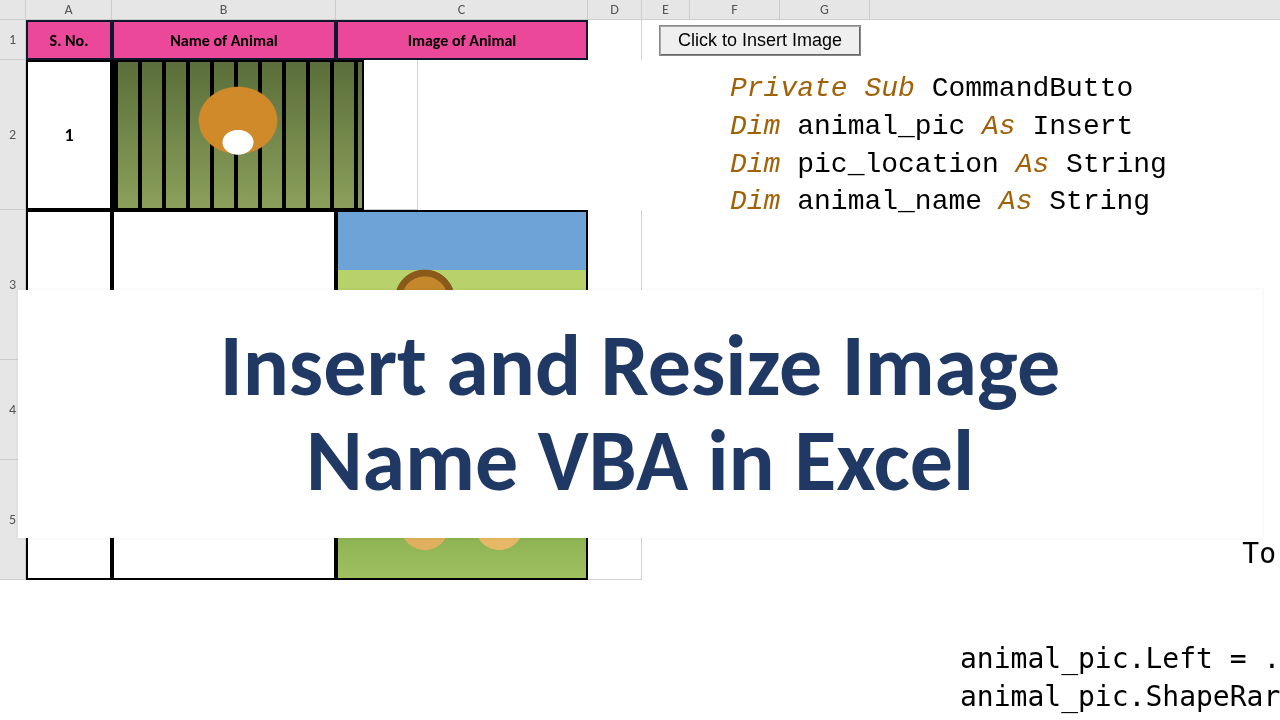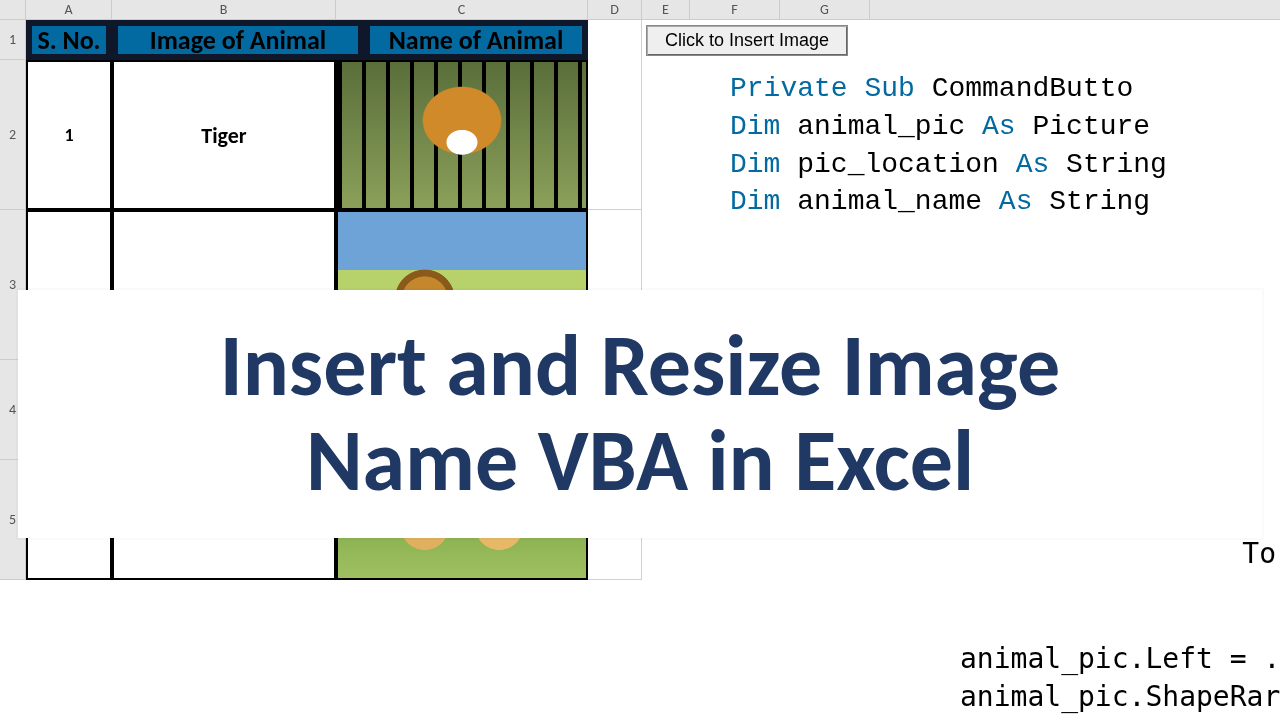--- a/index.html
+++ b/index.html
@@ -44,56 +44,56 @@
     border-bottom: 1px solid #d0d0d0;
     padding: 2px;
     display: flex;
     align-items: center;
     justify-content: center;
     font-size: 18px;
     background: #fff;
   }
   .thead {
     font-weight: bold;
-    background: #0369a1;
-    border: 6px solid #0f172a;
+    background: #ec4899;
+    border: 2px solid #0f172a;
     box-sizing: border-box;
     height: 40px;
-    font-size: 26px;
+    font-size: 16px;
   }
   .bcell {
     border: 2px solid #000;
     font-weight: bold;
   }
   .img-cell {
     padding: 0;
     border: 2px solid #000;
   }
   .btn {
     background: #efefef;
     border: 1px solid #888;
     box-shadow: 1px 1px 0 #aaa inset, -1px -1px 0 #666 inset;
     font-family: Arial, sans-serif;
     font-size: 18px;
     padding: 4px 18px;
-    margin-left: 4px;
+    margin-left: 17px;
     cursor: pointer;
   }
   .code-pane {
     position: absolute;
     left: 730px;
     top: 70px;
     width: 560px;
     font-family: Consolas, "Courier New", monospace;
     font-size: 28px;
     line-height: 1.35;
     color: #000;
     white-space: nowrap;
   }
-  .kw { color: #0369a1; }
+  .kw { color: #a16207; font-style: italic; }
   .overlay {
     position: absolute;
     left: 18px;
     right: 18px;
     top: 290px;
     height: 248px;
     background: #fff;
     display: flex;
     flex-direction: column;
     align-items: center;
@@ -152,32 +152,31 @@
   <div class="col-header" style="width:252px">C</div>
   <div class="col-header" style="width:54px">D</div>
   <div class="col-header" style="width:48px">E</div>
   <div class="col-header" style="width:90px">F</div>
   <div class="col-header" style="width:90px">G</div>
 </div>
 
 <div class="grid-row">
   <div class="row-header" style="height:40px">1</div>
   <div class="cell thead" style="width:86px">S. No.</div>
+  <div class="cell thead" style="width:224px">Name of Animal</div>
   <div class="cell thead" style="width:252px">Image of Animal</div>
-  <div class="cell thead" style="width:224px">Name of Animal</div>
   <div class="cell" style="width:54px;height:40px;border-bottom:none;"></div>
   <div style="width:300px;height:40px;display:flex;align-items:center;">
     <button class="btn">Click to Insert Image</button>
   </div>
 </div>
 
 <div class="grid-row">
   <div class="row-header" style="height:150px">2</div>
   <div class="cell bcell" style="width:86px;height:150px">1</div>
-  <div class="cell bcell" style="width:224px;height:150px;font-size:22px">Tiger</div>
   <div class="cell img-cell" style="width:252px;height:150px">
     <div class="tiger-img"></div>
   </div>
   <div class="cell" style="width:54px;height:150px"></div>
 </div>
 
 <div class="grid-row">
   <div class="row-header" style="height:150px">3</div>
   <div class="cell bcell" style="width:86px;height:150px"></div>
   <div class="cell bcell" style="width:224px;height:150px"></div>
@@ -200,21 +199,21 @@
   <div class="cell bcell" style="width:86px;height:120px">4</div>
   <div class="cell bcell" style="width:224px;height:120px;font-size:22px">Dog</div>
   <div class="cell img-cell" style="width:252px;height:120px">
     <div class="dog-img"></div>
   </div>
   <div class="cell" style="width:54px;height:120px"></div>
 </div>
 
 <div class="code-pane">
   <div><span class="kw">Private Sub</span><span> CommandButto</span></div>
-  <div><span class="kw">Dim</span><span> animal_pic </span><span class="kw">As</span><span> Picture</span></div>
+  <div><span class="kw">Dim</span><span> animal_pic </span><span class="kw">As</span><span> Insert</span></div>
   <div><span class="kw">Dim</span><span> pic_location </span><span class="kw">As</span><span> String</span></div>
   <div><span class="kw">Dim</span><span> animal_name </span><span class="kw">As</span><span> String</span></div>
 </div>
 
 <div class="code2">
   <div>ets</div>
   <div>EX</div>
   <div>L")</div>
   <div>ee</div>
   <div style="height:36px"></div>

